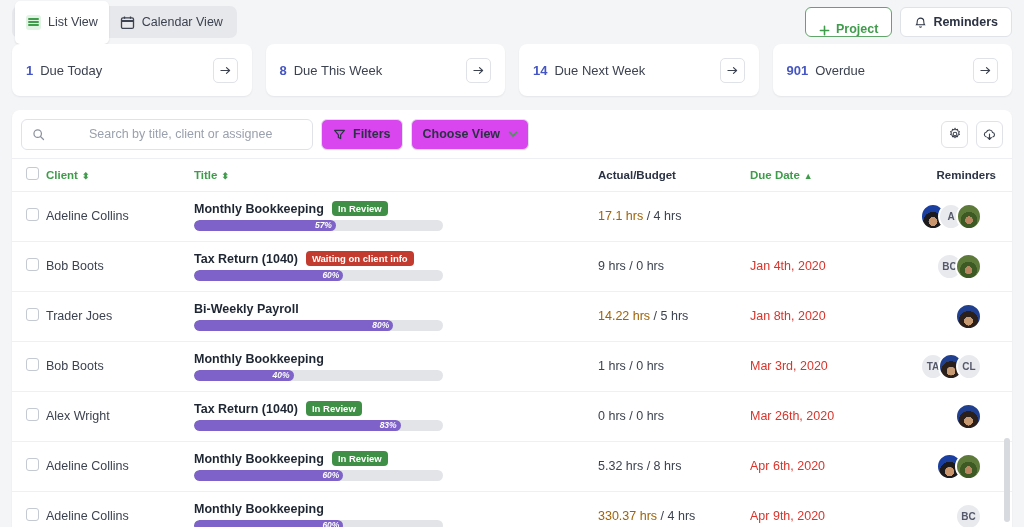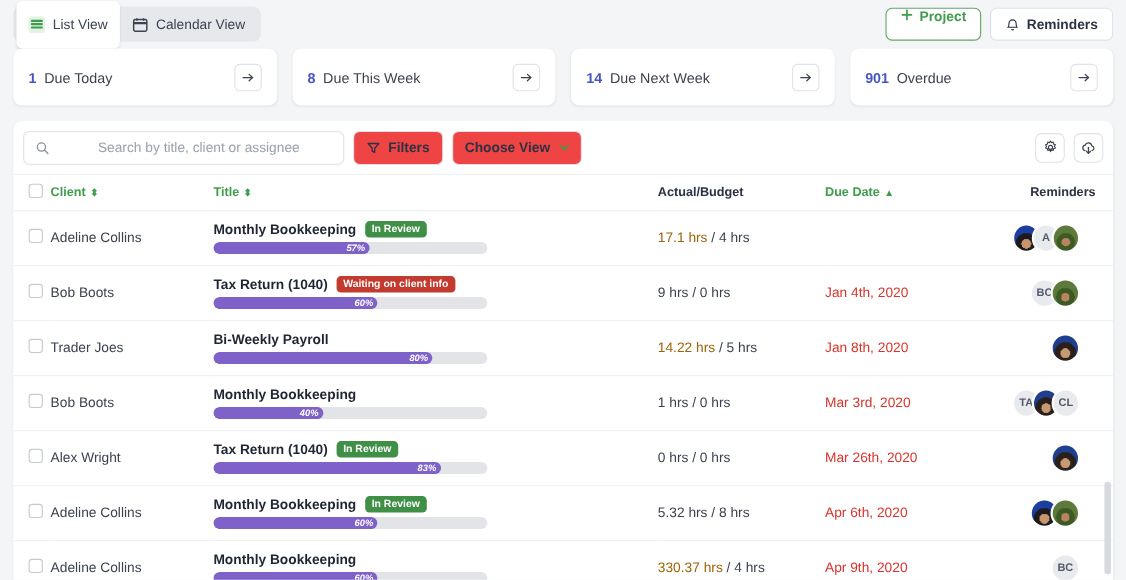--- a/index.html
+++ b/index.html
@@ -44,21 +44,21 @@
     display: flex; flex-direction: column; justify-content: center;
     gap: 1.5px; padding: 2.5px 2px;
   }
   .ico-list i { display:block; height: 1.6px; background: #3f9c4b; border-radius: 1px;}
   .ico-list i:nth-child(1){ width: 100%;}
   .ico-list i:nth-child(2){ width: 100%;}
   .ico-list i:nth-child(3){ width: 100%;}
 
   .topright { display: flex; align-items: center; gap: 8px; }
   .btn-project {
-    display: flex; align-items: flex-start; gap: 6px;
+    display: flex; align-items: flex-end; gap: 6px;
     height: 30px; padding: 0 13px;
     border: 1px solid #61a56b;
     border-radius: 6px;
     background: #fff;
     color: #3f9c4b;
     font-size: 12.5px; font-weight: bold;
     cursor: pointer;
   }
   .btn-reminders {
     display: flex; align-items: center; gap: 6px;
@@ -128,21 +128,21 @@
     font-size: 12.5px; color: #3c4250;
     font-family: "Liberation Sans", sans-serif;
     background: transparent;
     margin-left: 36px;
   }
   .searchbox input::placeholder { color: #9aa0ad; }
   .btn-filters, .btn-view {
     display: flex; align-items: center; gap: 7px;
     height: 31px; padding: 0 11px;
     border: 1px solid #dfe2e8; border-radius: 6px;
-    background: #ef4444;
+    background: #d946ef;
     font-size: 12.5px; font-weight: bold; color: #2b3243;
     cursor: pointer; white-space: nowrap;
   }
   .btn-view { width: 118px; justify-content: space-between; }
   .tool-spacer { flex: 1; }
   .iconbtn {
     width: 27px; height: 27px;
     border: 1px solid #dfe2e8; border-radius: 6px;
     background: #fff;
     display: flex; align-items: center; justify-content: center;

